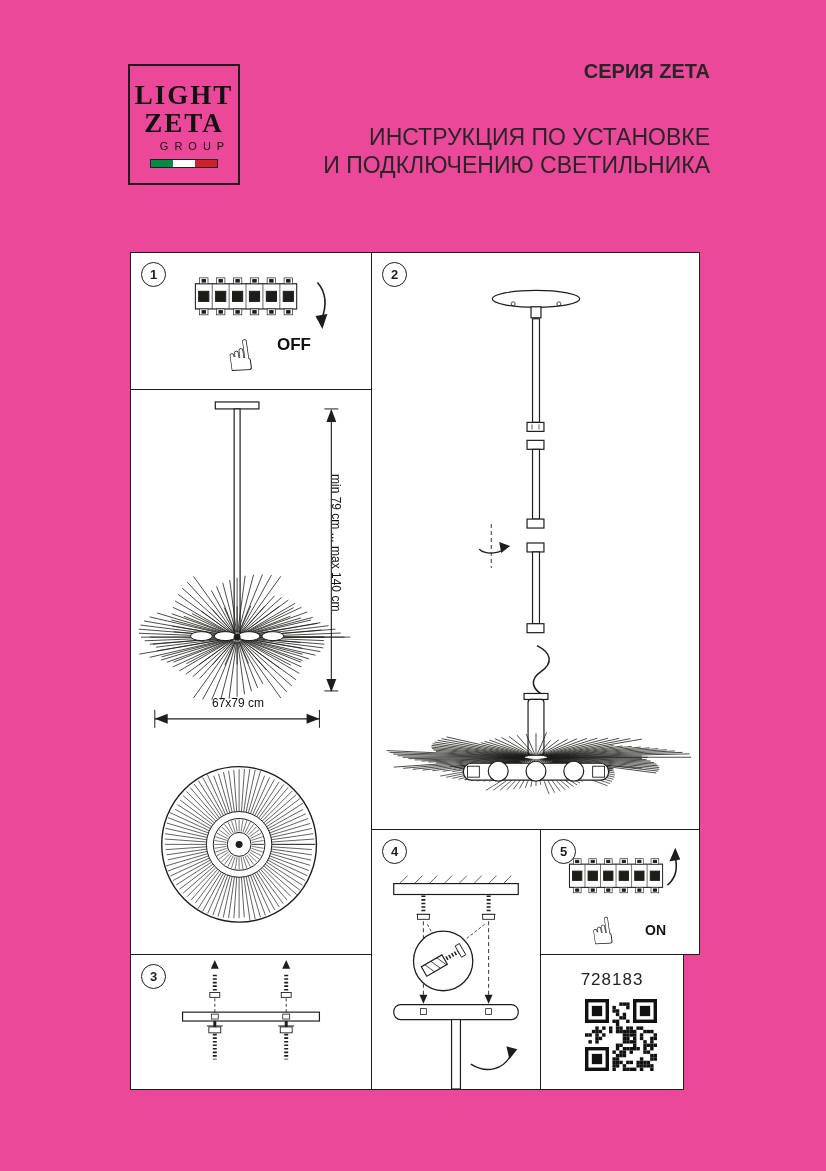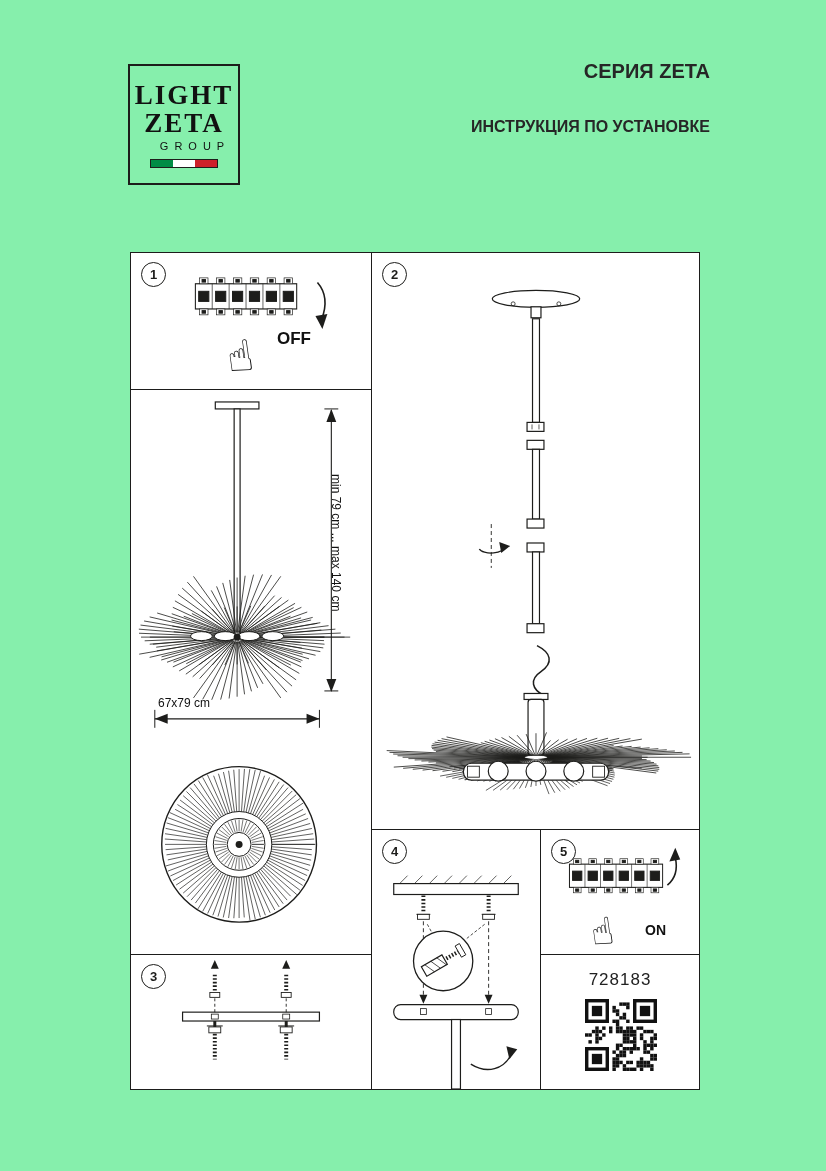--- a/index.html
+++ b/index.html
@@ -1,30 +1,30 @@
 <!DOCTYPE html>
 <html><head>
 <meta charset="utf-8">
 <style>
   *{margin:0;padding:0;box-sizing:border-box}
   html,body{background:#e8e8e8}
   body{width:826px;height:1171px;position:relative;font-family:"Liberation Sans","DejaVu Sans",sans-serif;color:#1d1d1b}
-  .page{position:absolute;inset:0;background:#86efac;overflow:hidden}
+  .page{position:absolute;inset:0;background:#ec4899;overflow:hidden}
 
   
   .logo-box{position:absolute;left:128px;top:64px;width:112px;height:121px;border:2px solid #1d1d1b;
     display:flex;flex-direction:column;align-items:center;justify-content:center}
   .logo-word{font-family:"Liberation Serif","DejaVu Serif",serif;font-weight:700;font-size:27px;letter-spacing:2px;line-height:1.04;color:#111}
   .logo-group{font-size:11px;letter-spacing:6px;margin-top:3px;margin-left:22px;font-weight:400;color:#111}
   .flag{display:flex;margin-top:7px;border:1px solid #1d1d1b}
   .flag span{display:block;width:22px;height:7px}
 
   .head-right{position:absolute;right:116px;top:58px;text-align:right}
   .series{font-size:20px;font-weight:700;line-height:27px;color:#262626}
-  .instr{margin-top:28px;font-size:16px;font-weight:700;line-height:28px;color:#262626}
+  .instr{margin-top:38px;font-size:23px;font-weight:400;line-height:28px;color:#262626}
 
   
   .panel{position:absolute;border:1.5px solid #1d1d1b;background:#fff}
   .panel > svg{position:absolute;left:0;top:0}
   .badge{position:absolute;left:10px;top:9px;width:25px;height:25px;border:1.5px solid #1d1d1b;border-radius:50%;
     display:flex;align-items:center;justify-content:center;font-size:13px;font-weight:700;background:#fff}
   .lbl{position:absolute;font-weight:700;color:#111}
   .dim-lbl{position:absolute;font-size:12px;color:#111;font-weight:400}
   .rot{transform:rotate(90deg);transform-origin:0 0;white-space:nowrap}
   .art{position:absolute;width:100%;text-align:center;top:15px;font-size:17px;color:#222;letter-spacing:1px}
@@ -85,34 +85,35 @@
       <span style="background:#008c45"></span>
         <span style="background:#ffffff"></span>
         <span style="background:#cd212a"></span>
     </div>
   </div>
 
   <div class="head-right">
     <div class="series">СЕРИЯ ZETA</div>
     <div class="instr">
       <div>ИНСТРУКЦИЯ ПО УСТАНОВКЕ</div>
+      <div>И ПОДКЛЮЧЕНИЮ СВЕТИЛЬНИКА</div>
     </div>
   </div>
 
   <div class="panel" style="left:130px;top:252px;width:242px;height:138px">
     <svg width="100%" height="100%" viewBox="0 0 242 138" preserveAspectRatio="none">
       <g stroke="#1d1d1b" fill="none" stroke-width="1.2">
         <use href="#sym-breaker" x="0" y="0" width="104" height="40" transform="translate(64,24)"></use>
         <path d="M188 30 q13 15 4 38" stroke-width="1.6"></path>
         <polygon points="186,64 198,62 193,77" fill="#1d1d1b" stroke="none"></polygon>
         <text x="96" y="120" font-size="44" fill="#111" stroke="none" font-family="DejaVu Sans" transform="rotate(-8 110 100)">☝</text>
       </g>
     </svg>
     <div class="badge">1</div>
-    <div class="lbl" style="left:146px;top:76px;font-size:17px">OFF</div>
+    <div class="lbl" style="left:146px;top:82px;font-size:17px">OFF</div>
   </div>
 
   <div class="panel" style="left:130px;top:389px;width:242px;height:566px">
     <svg width="100%" height="100%" viewBox="0 0 242 566" preserveAspectRatio="none">
       <g stroke="#1d1d1b" fill="none" stroke-width="1.2">
 
         <rect x="85" y="12" width="44" height="7" fill="#fff"></rect>
         <rect x="104" y="19" width="6" height="229" fill="#fff"></rect>
         <g stroke="#1d1d1b" stroke-width="0.8">
             <line x1="113.0" y1="248.0" x2="195.0" y2="248.0"></line>
@@ -383,21 +384,21 @@
             <line x1="120.6" y1="450.1" x2="131.3" y2="444.7"></line>
             <line x1="121.4" y1="452.0" x2="132.8" y2="448.3"></line>
             <line x1="121.8" y1="454.0" x2="133.7" y2="452.1"></line>
             <line x1="122.0" y1="456.0" x2="134.0" y2="456.0"></line>
           </g>
         <circle cx="109" cy="456" r="12" stroke-width="1"></circle>
         <circle cx="109" cy="456" r="3.5" fill="#1d1d1b" stroke="none"></circle>
       </g>
     </svg>
     <div class="dim-lbl rot" style="left:212px;top:84px">min 79 cm ... max 140 cm</div>
-    <div class="dim-lbl" style="left:27px;top:306px;width:160px;">67x79 cm</div>
+    <div class="dim-lbl" style="left:27px;top:306px;width:160px;text-align:center">67x79 cm</div>
   </div>
 
   <div class="panel" style="left:130px;top:954px;width:242px;height:136px">
     <svg width="100%" height="100%" viewBox="0 0 242 136" preserveAspectRatio="none">
       <g stroke="#1d1d1b" fill="none" stroke-width="1.2">
         <rect x="52" y="58" width="138" height="9" fill="#fff"></rect>
         <rect x="81" y="60" width="7" height="5" fill="#fff" stroke-width="0.8"></rect>
         <rect x="153" y="60" width="7" height="5" fill="#fff" stroke-width="0.8"></rect>
 
         <g>
@@ -660,21 +661,21 @@
         <use href="#sym-breaker" x="0" y="0" width="96" height="37" transform="translate(28,28)"></use>
         <path d="M128 56 q12 -10 8 -28" stroke-width="1.6"></path>
         <polygon points="130,32 141,30 136,18" fill="#1d1d1b" stroke="none"></polygon>
         <text x="50" y="116" font-size="38" fill="#111" stroke="none" font-family="DejaVu Sans" transform="rotate(-8 65 100)">☝</text>
       </g>
     </svg>
     <div class="badge">5</div>
     <div class="lbl" style="left:104px;top:92px;font-size:14px">ON</div>
   </div>
 
-  <div class="panel" style="left:540px;top:954px;width:160px;height:136px">
+  <div class="panel" style="left:540px;top:954px;width:144px;height:136px">
     <div class="art">728183</div>
     <svg style="left:44px;top:44px" width="72" height="72" viewBox="0 0 63 63">
         <rect x="30" y="3" width="3" height="3" fill="#111"></rect>
         <rect x="33" y="3" width="3" height="3" fill="#111"></rect>
         <rect x="36" y="3" width="3" height="3" fill="#111"></rect>
         <rect x="24" y="6" width="3" height="3" fill="#111"></rect>
         <rect x="36" y="6" width="3" height="3" fill="#111"></rect>
         <rect x="24" y="9" width="3" height="3" fill="#111"></rect>
         <rect x="27" y="9" width="3" height="3" fill="#111"></rect>
         <rect x="27" y="12" width="3" height="3" fill="#111"></rect>

